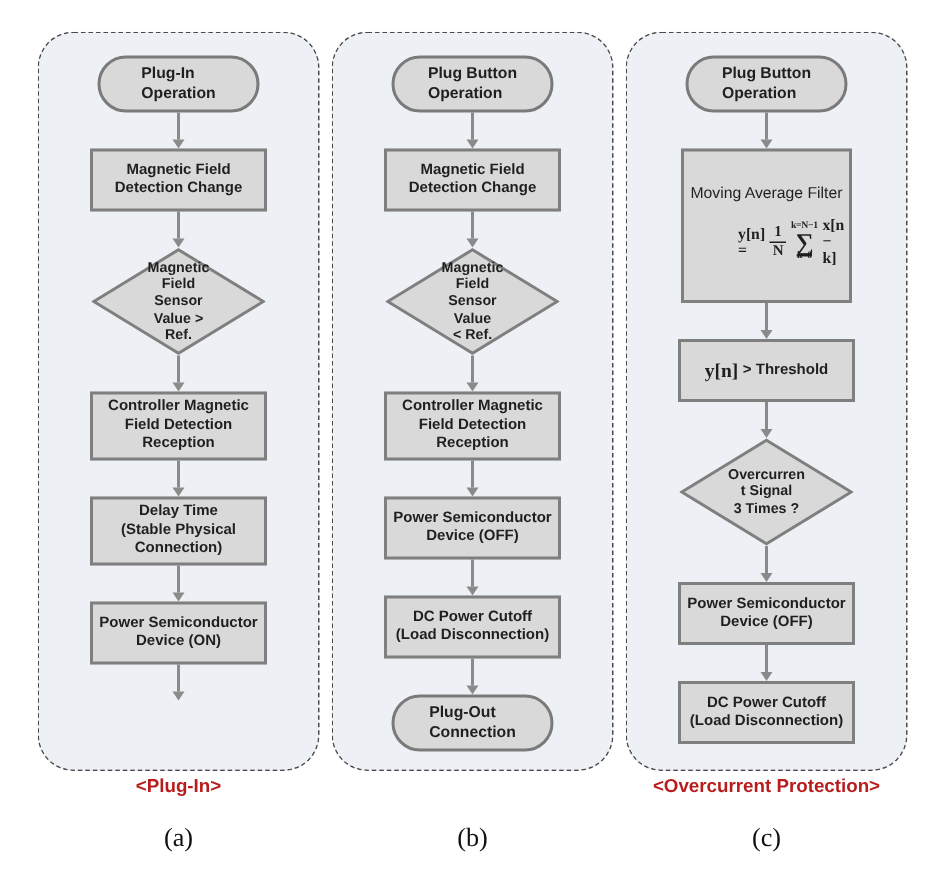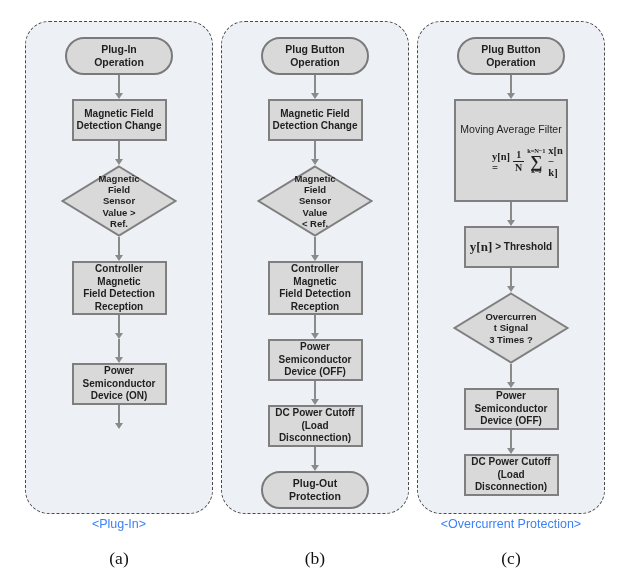--- a/index.html
+++ b/index.html
@@ -12,25 +12,25 @@
     background:#edf1f5;border:1px dashed #4a4a4a;border-radius:24px;
     display:flex;flex-direction:column;align-items:center;padding-top:15px;
   }
   #panel-a{left:25px;}
   #panel-b{left:221px;}
   #panel-c{left:417px;}
 
   .node-terminal{
     width:108px;height:38px;box-sizing:border-box;flex-shrink:0;
     border:2.5px solid #7a7a7a;border-radius:19px;background:#d9d9d9;
-    display:flex;align-items:center;justify-content:center;text-align:center;
+    display:flex;align-items:center;justify-content:center;
     font-weight:bold;font-size:10.5px;line-height:1.2;white-space:pre-line;
   }
   .node-process{
-    width:95px;box-sizing:border-box;flex-shrink:0;
+    width:118px;box-sizing:border-box;flex-shrink:0;
     border:2px solid #7f7f7f;background:#d9d9d9;
     display:flex;align-items:center;justify-content:center;text-align:center;
     font-weight:bold;font-size:10px;line-height:1.25;white-space:pre-line;
   }
   .h2{min-height:42px;}
   .h3{min-height:46px;}
   .node-decision{width:116px;height:72px;position:relative;flex-shrink:0;}
   .node-decision svg{position:absolute;left:0;top:0;}
   .decision-text{
     position:absolute;left:0;top:0;right:0;bottom:0;
@@ -60,21 +60,21 @@
   .frac-den{border-top:1px solid #1f1f1f;padding:1px 2px 0;}
   .sum{display:flex;flex-direction:column;align-items:center;line-height:1;}
   .sum-limit{font-size:6.5px;font-weight:bold;letter-spacing:-0.2px;}
   .sum-sym{font-size:17px;line-height:0.8;}
 
   .threshold-row{display:flex;align-items:center;justify-content:center;gap:3px;}
   .math-serif{font-family:"Liberation Serif",serif;font-weight:bold;font-size:13px;}
 
   .caption{
     position:absolute;top:517px;width:188px;text-align:center;
-    font-weight:normal;font-size:12.5px;color:#3b82f6;
+    font-weight:bold;font-size:12.5px;color:#b91c1c;
   }
   .letter{
     position:absolute;top:548px;width:188px;text-align:center;
     font-family:"Liberation Serif",serif;font-size:17.5px;color:#111111;
   }
   #caption-a,#letter-a{left:25px;}
   #caption-b,#letter-b{left:221px;}
   #caption-c,#letter-c{left:417px;}
 </style>
 </head>
@@ -97,20 +97,23 @@
 Field
 Sensor
 Value &gt;
 Ref.</div>
     </div>
     <div class="connector"></div>
     <div class="node-process h3">Controller Magnetic
 Field Detection
 Reception</div>
     <div class="connector"></div>
+    <div class="node-process h3">Delay Time
+(Stable Physical
+Connection)</div>
     <div class="connector"></div>
     <div class="node-process h2">Power Semiconductor
 Device (ON)</div>
     <div class="connector"></div>
   </div>
 
   <div class="panel" id="panel-b">
     <div class="node-terminal">Plug Button
 Operation</div>
     <div class="connector"></div>
@@ -132,21 +135,21 @@
 Field Detection
 Reception</div>
     <div class="connector"></div>
     <div class="node-process h2">Power Semiconductor
 Device (OFF)</div>
     <div class="connector"></div>
     <div class="node-process h2">DC Power Cutoff
 (Load Disconnection)</div>
     <div class="connector"></div>
     <div class="node-terminal">Plug-Out
-Protection</div>
+Connection</div>
   </div>
 
   <div class="panel" id="panel-c">
     <div class="node-terminal">Plug Button
 Operation</div>
     <div class="connector"></div>
     <div class="maf">
       <div class="maf-title">Moving Average Filter</div>
       <div class="formula">
         <span>y[n] =</span>

